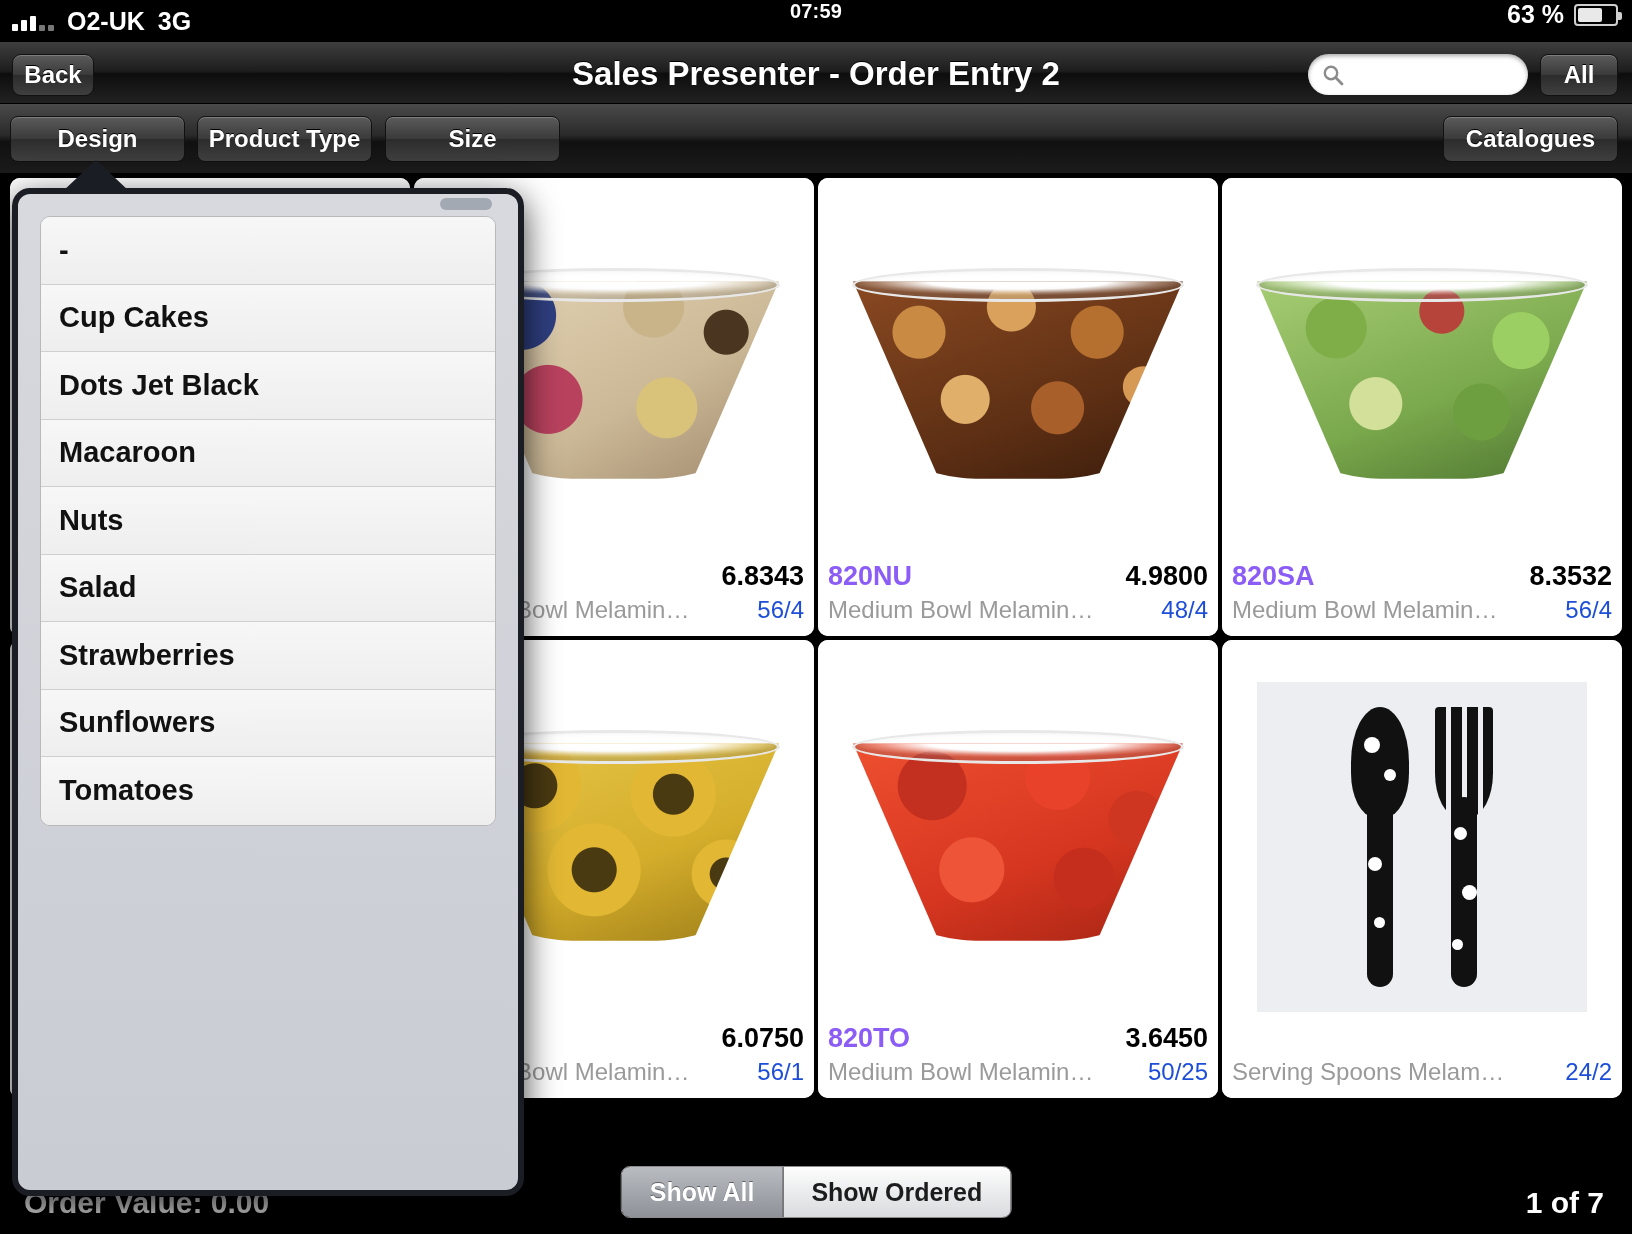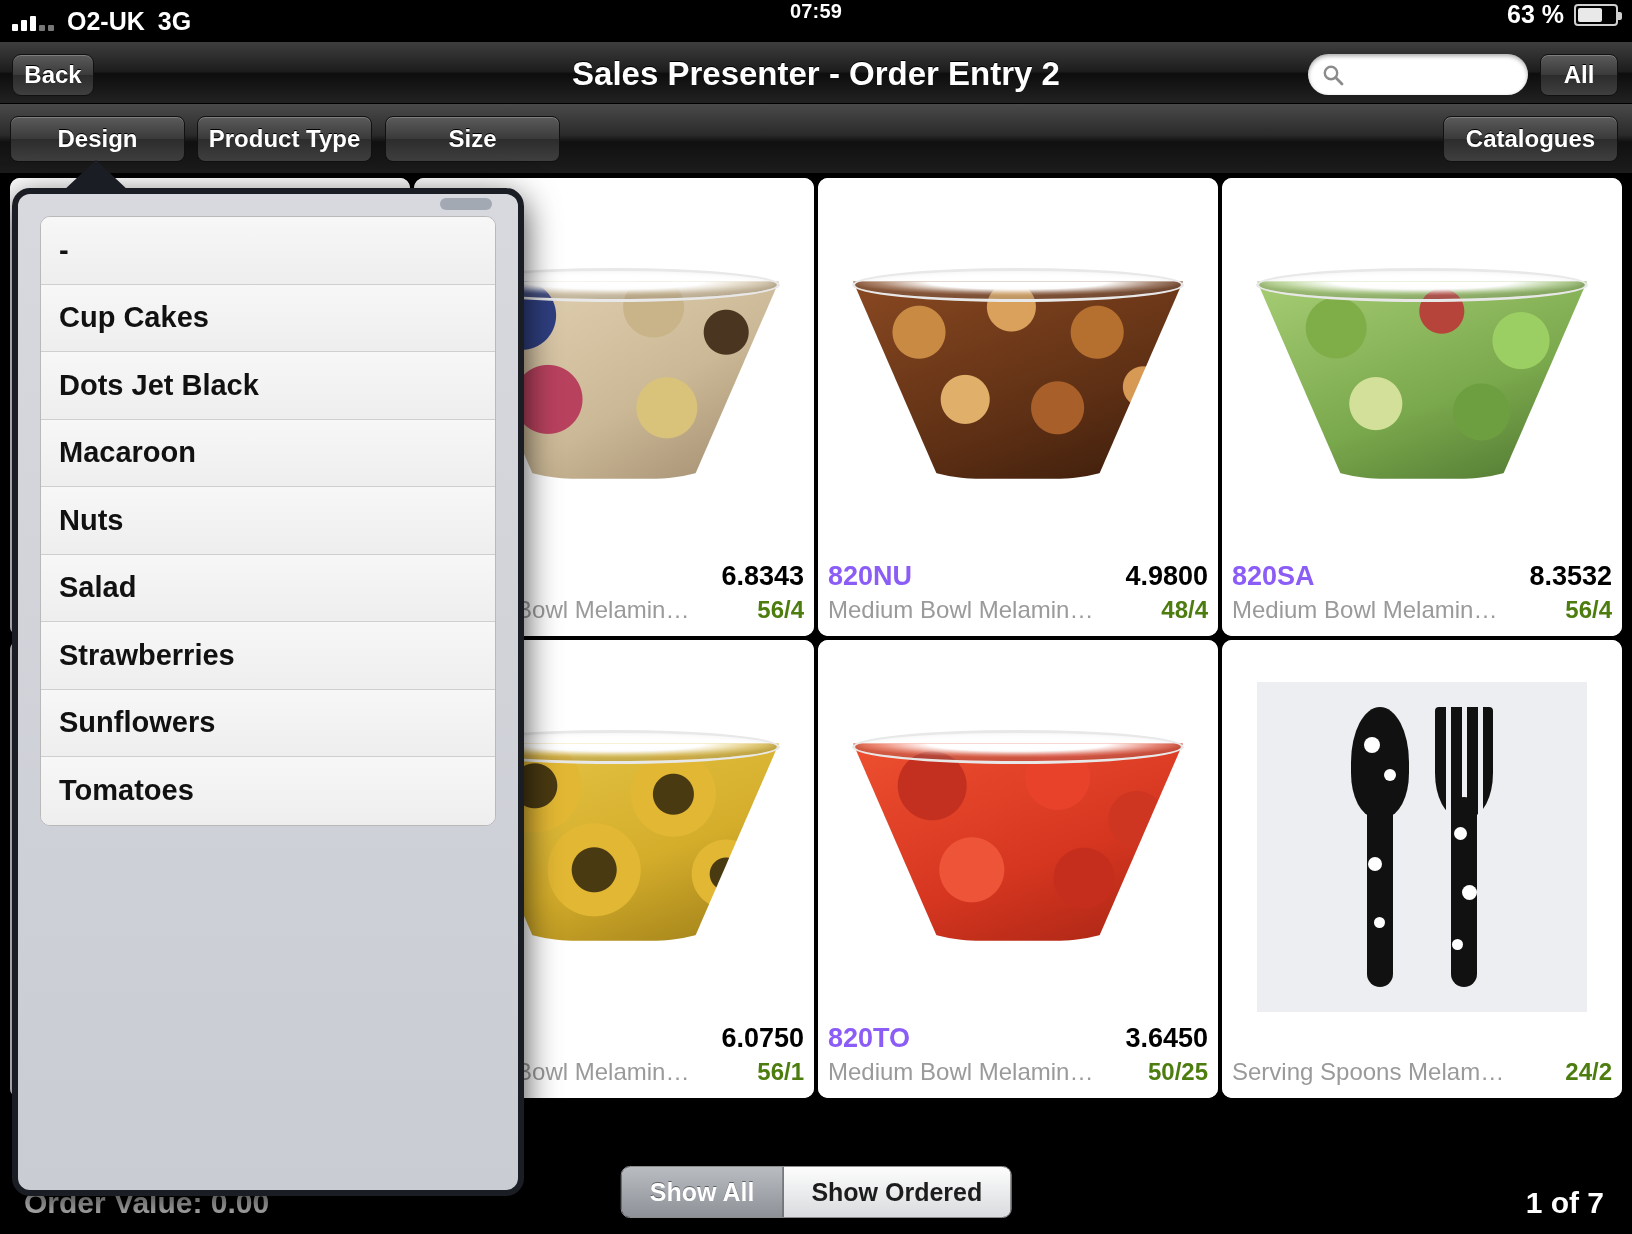--- a/index.html
+++ b/index.html
@@ -97,21 +97,21 @@
     position: relative; overflow: hidden;
     display: flex; flex-direction: column;
   }
   .card-img { flex: 1; position: relative; overflow: hidden; background: #fff; }
   .card-meta { padding: 0 10px 12px 10px; background: #fff; }
   .meta-row1 { display: flex; justify-content: space-between; align-items: baseline; }
   .meta-row2 { display: flex; justify-content: space-between; align-items: baseline; margin-top: 4px; }
   .code  { font-size: 27px; font-weight: bold; color: #8b5cf6; }
   .price { font-size: 27px; font-weight: bold; color: #000; }
   .desc  { font-size: 24px; color: #9a9a9a; white-space: nowrap; overflow: hidden; text-overflow: ellipsis; max-width: 72%; }
-  .pack  { font-size: 24px; color: #4d7c0f; font-weight: bold; }
+  .pack  { font-size: 24px; color: #1d4ed8; }
 
   
   .bowl {
     position: absolute; left: 50%; top: 50%;
     transform: translate(-50%,-48%);
     width: 330px; height: 210px;
     clip-path: polygon(0% 6%, 100% 6%, 74% 100%, 26% 100%);
     border-radius: 0 0 40% 40%;
   }
   .bowl::before {

